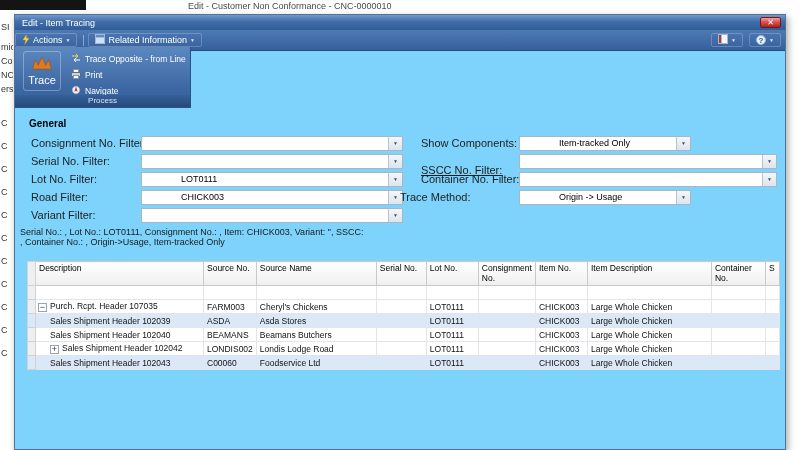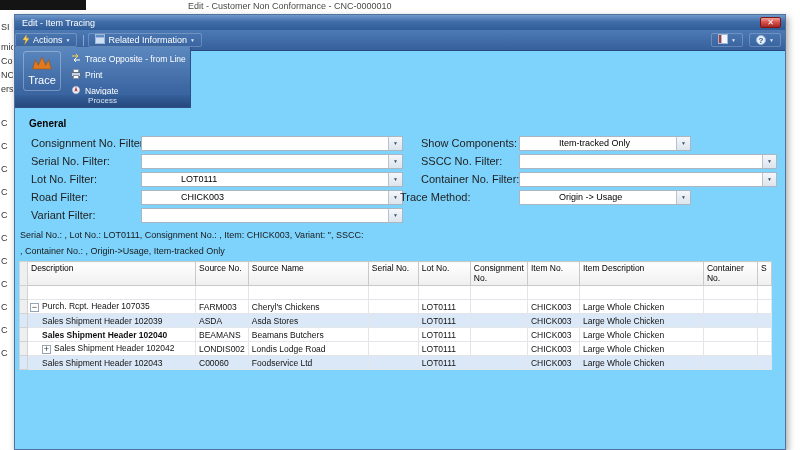--- a/index.html
+++ b/index.html
@@ -47,23 +47,23 @@
                    text-align:center; line-height:12px; }
 
   .general-title { position:absolute; left:14px; top:103px; font-size:10px; font-weight:bold; color:#000; }
 
   .f-label { position:absolute; font-size:11px; color:#1e1e1e; line-height:15px; height:15px; white-space:nowrap; }
   .combo { position:absolute; height:15px; background:#fff; border:1px solid #aab6c2; display:flex;padding-left:36px; }
   .combo-val { flex:1; font-size:9px; line-height:13px; padding:0 3px; color:#000; overflow:hidden; white-space:nowrap; }
   .combo-arrow { width:14px; font-size:5px; line-height:13px; text-align:center; color:#39506b;
                  background:linear-gradient(180deg,#f4f7fa,#dde4ec); border-left:1px solid #b9c3cf; }
 
-  .summary { position:absolute; left:5px; top:212px; width:345px; font-size:9px; line-height:16px; color:#1a1a1a; }
-
-  #table-wrap { position:absolute; left:4px; top:246px;border-radius:27px; }
+  .summary { position:absolute; left:5px; top:212px; width:345px; font-size:9px; line-height:10px; color:#1a1a1a; }
+
+  #table-wrap { position:absolute; left:12px; top:246px;border-radius:27px; }
   table { border-collapse:collapse; table-layout:fixed; }
   th { height:24px; background:linear-gradient(180deg,#ffffff,#efefef); border:1px solid #c9c9c9;
        font-weight:normal; font-size:8.5px; text-align:left; padding:1px 3px; line-height:10px;
        vertical-align:top; overflow:hidden; }
   td { height:14px; padding:0 3px; border:1px solid #e2e6ea; font-size:8.5px; background:#fff;
        overflow:hidden; white-space:nowrap; color:#111; }
   tr.alt td { background:#dbe8f7; }
   td.gutter, th.gutter { background:#efefef; border-color:#d2d2d2; padding:0; }
   .expand-box { display:inline-block; width:9px; height:9px; border:1px solid #96a5b5; background:#fff;
                 font-size:9px; line-height:7px; text-align:center; margin-right:3px; color:#333;
@@ -196,21 +196,21 @@
       <div class="f-label" style="left: 16px; top: 193px; width: 108px;">Variant Filter:</div>
       <div class="combo" style="left: 126px; top: 193px; width: 262px;">
         <span class="combo-val"></span>
         <span class="combo-arrow">▼</span>
       </div>
       <div class="f-label" style="left: 406px; top: 121px; width: 96px;">Show Components:</div>
       <div class="combo" style="left: 504px; top: 121px; width: 172px;">
         <span class="combo-val">Item-tracked Only</span>
         <span class="combo-arrow">▼</span>
       </div>
-      <div class="f-label" style="left: 406px; top: 139px; width: 96px;">SSCC No. Filter:</div>
+      <div class="f-label" style="left: 406px; top: 148px; width: 96px; text-decoration: underline;">SSCC No. Filter:</div>
       <div class="combo" style="left: 504px; top: 139px; width: 258px;">
         <span class="combo-val"></span>
         <span class="combo-arrow">▼</span>
       </div>
       <div class="f-label" style="left: 406px; top: 157px; width: 96px;">Container No. Filter:</div>
       <div class="combo" style="left: 504px; top: 157px; width: 258px;">
         <span class="combo-val"></span>
         <span class="combo-arrow">▼</span>
       </div>
       <div class="f-label" style="left: 385px; top: 175px; width: 96px;">Trace Method:</div>
@@ -285,21 +285,21 @@
             <td></td>
             <td>LOT0111</td>
             <td></td>
             <td>CHICK003</td>
             <td>Large Whole Chicken</td>
             <td></td>
             <td></td>
           </tr>
           <tr>
             <td class="gutter"></td>
-            <td style="padding-left: 14px; font-weight: bold;">Sales Shipment Header 102040</td>
+            <td style="padding-left: 14px;">Sales Shipment Header 102040</td>
             <td>BEAMANS</td>
             <td>Beamans Butchers</td>
             <td></td>
             <td>LOT0111</td>
             <td></td>
             <td>CHICK003</td>
             <td>Large Whole Chicken</td>
             <td></td>
             <td></td>
           </tr>

